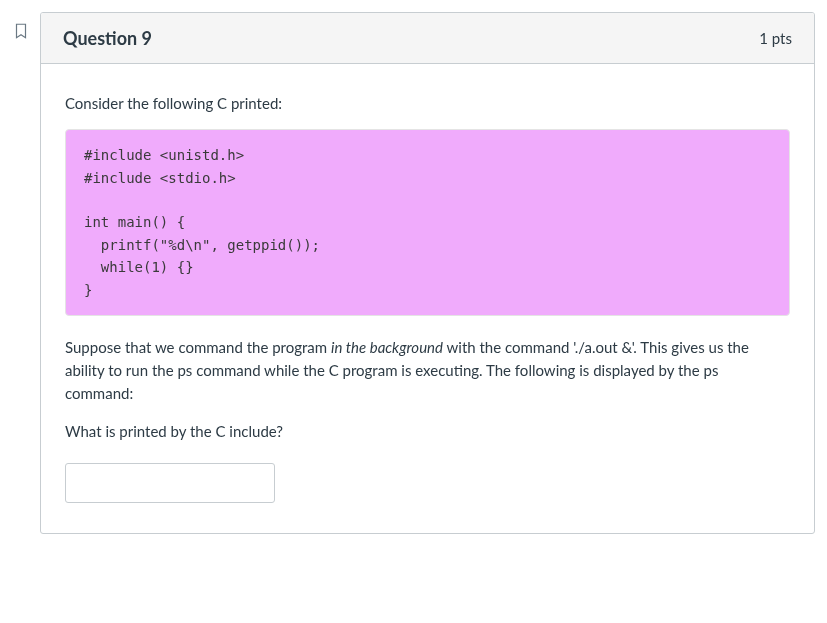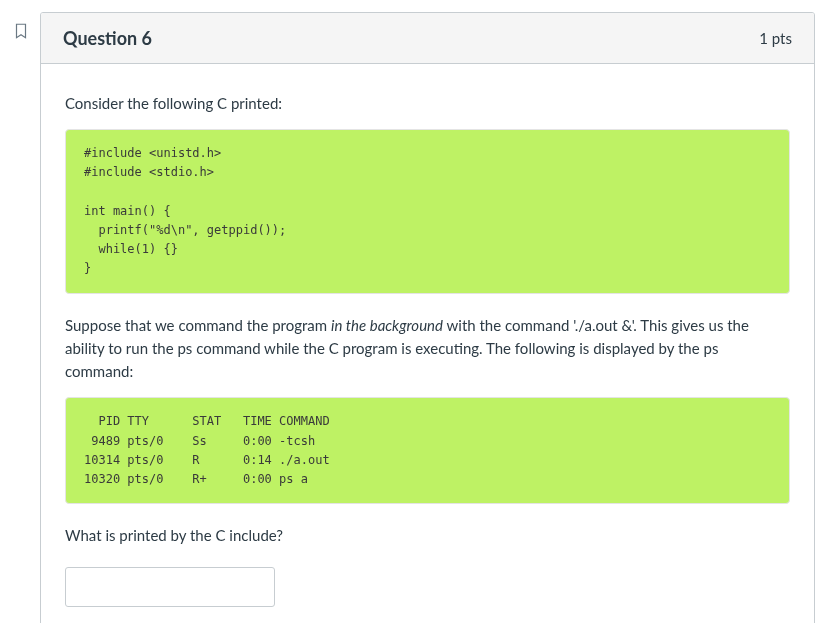--- a/index.html
+++ b/index.html
@@ -47,27 +47,27 @@
     text-align: right;
   }
   .card-body {
     padding: 28px 24px 30px 24px;
     font-size: 15px;
     line-height: 1.55;
     color: #2d3b45;
   }
   .card-body p { margin: 0 0 14px 0; }
   .codeblock {
-    background: #bef264;
+    background: #f0abfc;
     border: 1px solid #e4e4e4;
     border-radius: 4px;
     padding: 14px 18px;
     margin: 14px 0 20px 0;
     font-family: "Menlo", "Monaco", "Consolas", monospace;
-    font-size: 12px;
+    font-size: 14px;
     line-height: 1.6;
     color: #3a3a3a;
     white-space: pre;
     overflow-x: auto;
   }
   .answer-input {
     width: 210px;
     height: 40px;
     border: 1px solid #c7cdd1;
     border-radius: 3px;
@@ -82,36 +82,32 @@
 
 <div class="wrapper">
   <span class="flag-icon">
     <svg viewBox="0 0 24 24" width="18" height="22" fill="none" stroke="currentColor" stroke-width="1.6">
       <path d="M6 3 h12 v18 l-6 -4 l-6 4 Z"></path>
     </svg>
   </span>
 
   <div class="card">
     <div class="card-header">
-      <span class="q-title">Question 6</span>
+      <span class="q-title">Question 9</span>
       <span class="q-pts">1 pts</span>
     </div>
     <div class="card-body">
       <p>Consider the following C printed:</p>
       <div class="codeblock">#include &lt;unistd.h&gt;
 #include &lt;stdio.h&gt;
 
 int main() {
   printf("%d\n", getppid());
   while(1) {}
 }</div>
       <p>
         <span>Suppose that we command the program </span><em>in the background</em><span> with the command './a.out &amp;'.  This gives us the ability to run the ps command while the C program is executing.  The following is displayed by the ps command:</span>
       </p>
-      <div class="codeblock">  PID TTY      STAT   TIME COMMAND
- 9489 pts/0    Ss     0:00 -tcsh
-10314 pts/0    R      0:14 ./a.out
-10320 pts/0    R+     0:00 ps a</div>
       <p>What is printed by the C include?</p>
       <input type="text" class="answer-input" value="" style="">
     </div>
   </div>
 </div>
 
 </body></html>

